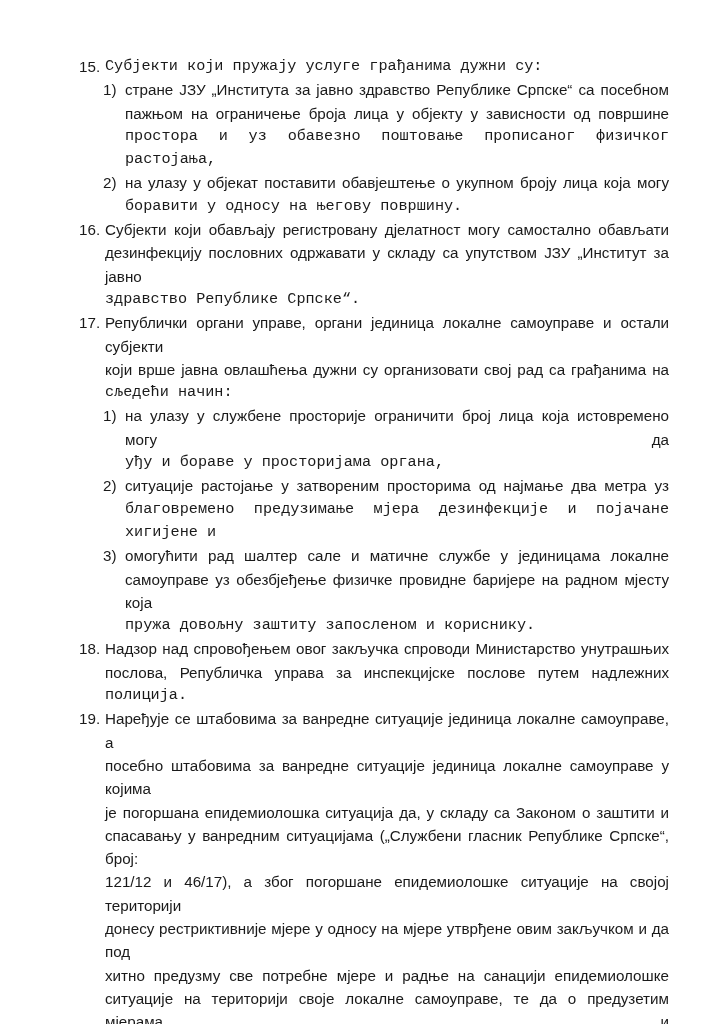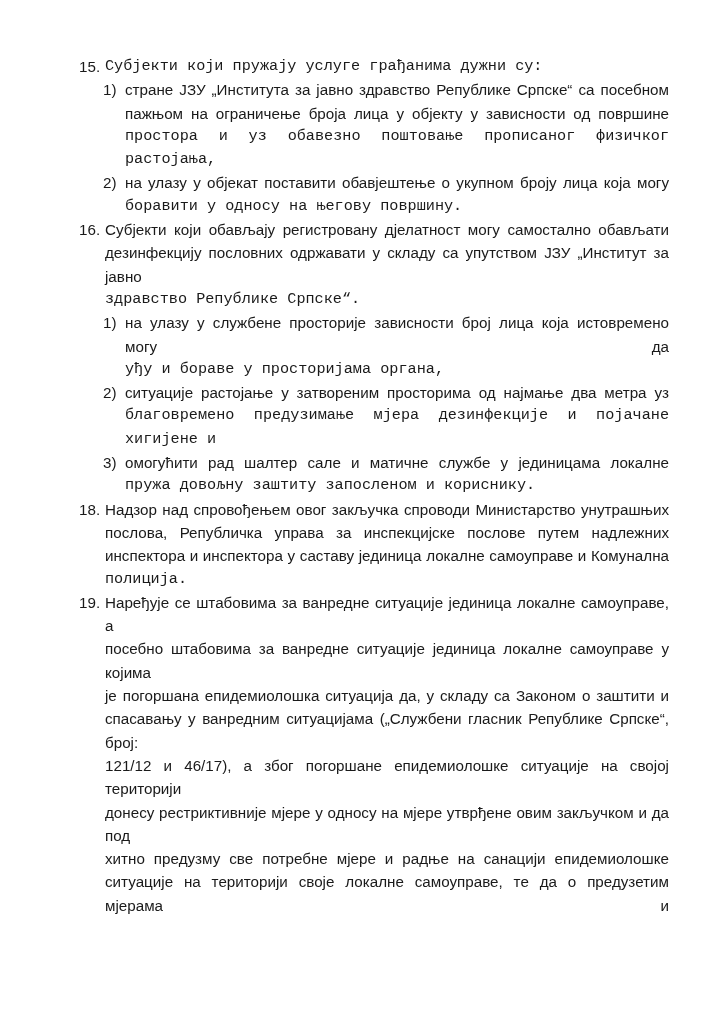--- a/index.html
+++ b/index.html
@@ -37,40 +37,46 @@
         <span class="snum">2)</span>
         <span class="line">на улазу у објекат поставити обавјештење о укупном броју лица која могу</span>
         <span class="line last">боравити у односу на његову површину.</span>
       </div>
       <div class="item">
         <span class="num">16.</span>
         <span class="line">Субјекти који обављају регистровану дјелатност могу самостално обављати</span>
         <span class="line">дезинфекцију пословних одржавати у складу са упутством ЈЗУ „Институт за јавно</span>
         <span class="line last">здравство Републике Српске“.</span>
       </div>
+      <div class="item">
+        <span class="num">17.</span>
+        <span class="line">Републички органи управе, органи јединица локалне самоуправе и остали субјекти</span>
+        <span class="line">који врше јавна овлашћења дужни су организовати свој рад са грађанима на</span>
+        <span class="line last">сљедећи начин:</span>
+      </div>
       <div class="sub">
         <span class="snum">1)</span>
-        <span class="line">на улазу у службене просторије зависности број лица која истовремено могу да</span>
+        <span class="line">на улазу у службене просторије ограничити број лица која истовремено могу да</span>
         <span class="line last">уђу и бораве у просторијама органа,</span>
       </div>
       <div class="sub">
         <span class="snum">2)</span>
         <span class="line">ситуације растојање у затвореним просторима од најмање два метра уз</span>
         <span class="line last">благовремено предузимање мјера дезинфекције и појачане хигијене и</span>
       </div>
       <div class="sub">
         <span class="snum">3)</span>
         <span class="line">омогућити рад шалтер сале и матичне службе у јединицама локалне</span>
+        <span class="line">самоуправе уз обезбјеђење физичке провидне баријере на радном мјесту која</span>
         <span class="line last">пружа довољну заштиту запосленом и кориснику.</span>
       </div>
       <div class="item">
         <span class="num">18.</span>
         <span class="line">Надзор над спровођењем овог закључка спроводи Министарство унутрашњих</span>
         <span class="line">послова, Републичка управа за инспекцијске послове путем надлежних</span>
-        <span class="line">инспектора и инспектора у саставу јединица локалне самоуправе и Комунална</span>
         <span class="line last">полиција.</span>
       </div>
       <div class="item">
         <span class="num">19.</span>
         <span class="line">Наређује се штабовима за ванредне ситуације јединица локалне самоуправе, а</span>
         <span class="line">посебно штабовима за ванредне ситуације јединица локалне самоуправе у којима</span>
         <span class="line">је погоршана епидемиолошка ситуација да, у складу са Законом о заштити и</span>
         <span class="line">спасавању у ванредним ситуацијама („Службени гласник Републике Српске“, број:</span>
         <span class="line">121/12 и 46/17), а због погоршане епидемиолошке ситуације на својој територији</span>
         <span class="line">донесу рестриктивније мјере у односу на мјере утврђене овим закључком и да под</span>

